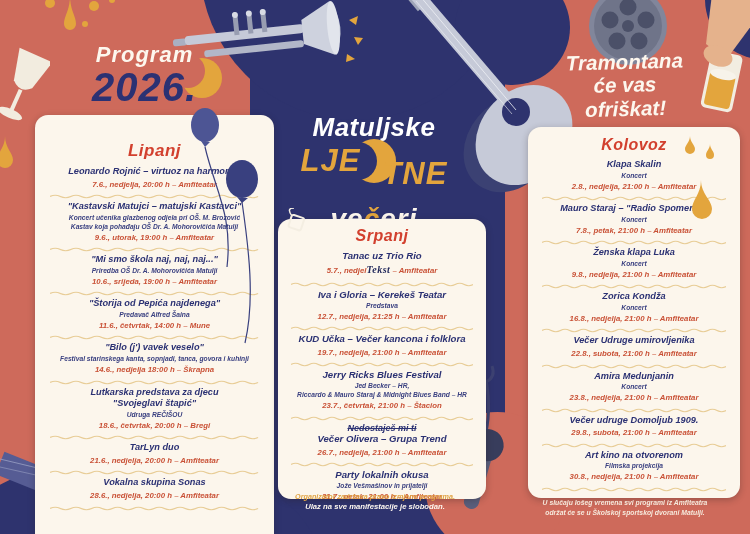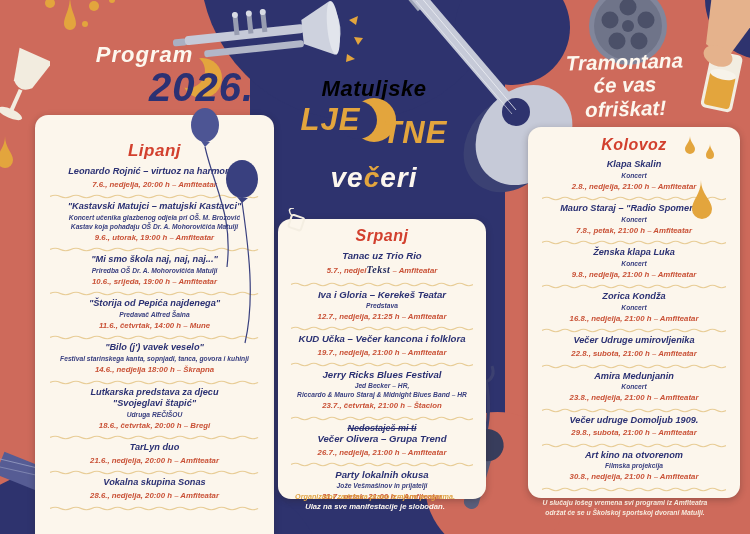--- a/index.html
+++ b/index.html
@@ -27,24 +27,24 @@
   .ev-title{font-weight:700;color:#2b3173;font-size:9.2px;line-height:1.28;margin:0;}
   .card-mid .ev-title{font-size:9.6px;text-align:center;}
   .ev-strike{font-weight:700;color:#2b3173;font-size:9px;line-height:1.2;margin:0;text-decoration:line-through;}
   .ev-detail{font-weight:600;color:#3a4080;font-size:6.7px;line-height:1.35;margin:0;}
   .ev-date{font-weight:700;color:#c95136;font-size:7.8px;line-height:1.45;margin:1px 0 0;}
   .tekst{color:#232a5c;font-size:10px;font-weight:800;letter-spacing:.5px;font-family:"Liberation Serif",serif;}
   .sep{display:block;margin:4px auto 0;width:95%;height:5px;}
   
   .program{left:35px;top:42px;width:219px;text-align:center;z-index:3;}
   .program-word{font-size:22px;font-weight:800;color:#fdf7ee;letter-spacing:1px;}
-  .program-year{font-size:40px;font-weight:800;color:#2b3173;line-height:.95;letter-spacing:1px;text-align:right;}
+  .program-year{font-size:40px;font-weight:800;color:#2b3173;line-height:.95;letter-spacing:1px;}
   
   .logo{left:270px;top:76px;width:208px;text-align:center;z-index:3;}
-  .logo-l1{font-size:22px;font-weight:800;color:#000000;letter-spacing:.5px;}
+  .logo-l1{font-size:26px;font-weight:800;color:#ffffff;letter-spacing:.5px;margin-top:36px;}
   .logo-l2{position:relative;font-size:31px;font-weight:800;color:#e3a53d;letter-spacing:1px;height:56px;}
   .logo-l2 span{position:relative;z-index:1;display:inline-block;}
   .logo-l2 .b{transform:translateY(13px);margin-left:22px;}
   .logo-moon{position:absolute;left:50%;top:-4px;margin-left:-22px;width:44px;height:44px;z-index:0;}
   .logo-moon .full{position:absolute;left:0;top:0;width:44px;height:44px;border-radius:50%;background:#e3a53d;}
   .logo-moon .cut{position:absolute;left:-13px;top:3px;width:38px;height:38px;border-radius:50%;background:#2e336e;}
   .logo-l3{font-size:28px;font-weight:800;color:#fdf7ee;letter-spacing:1px;margin-top:4px;}
   .logo-l3 .gold{color:#e3a53d;}
   
   .tramontana{left:528px;top:50px;width:194px;text-align:center;z-index:3;

